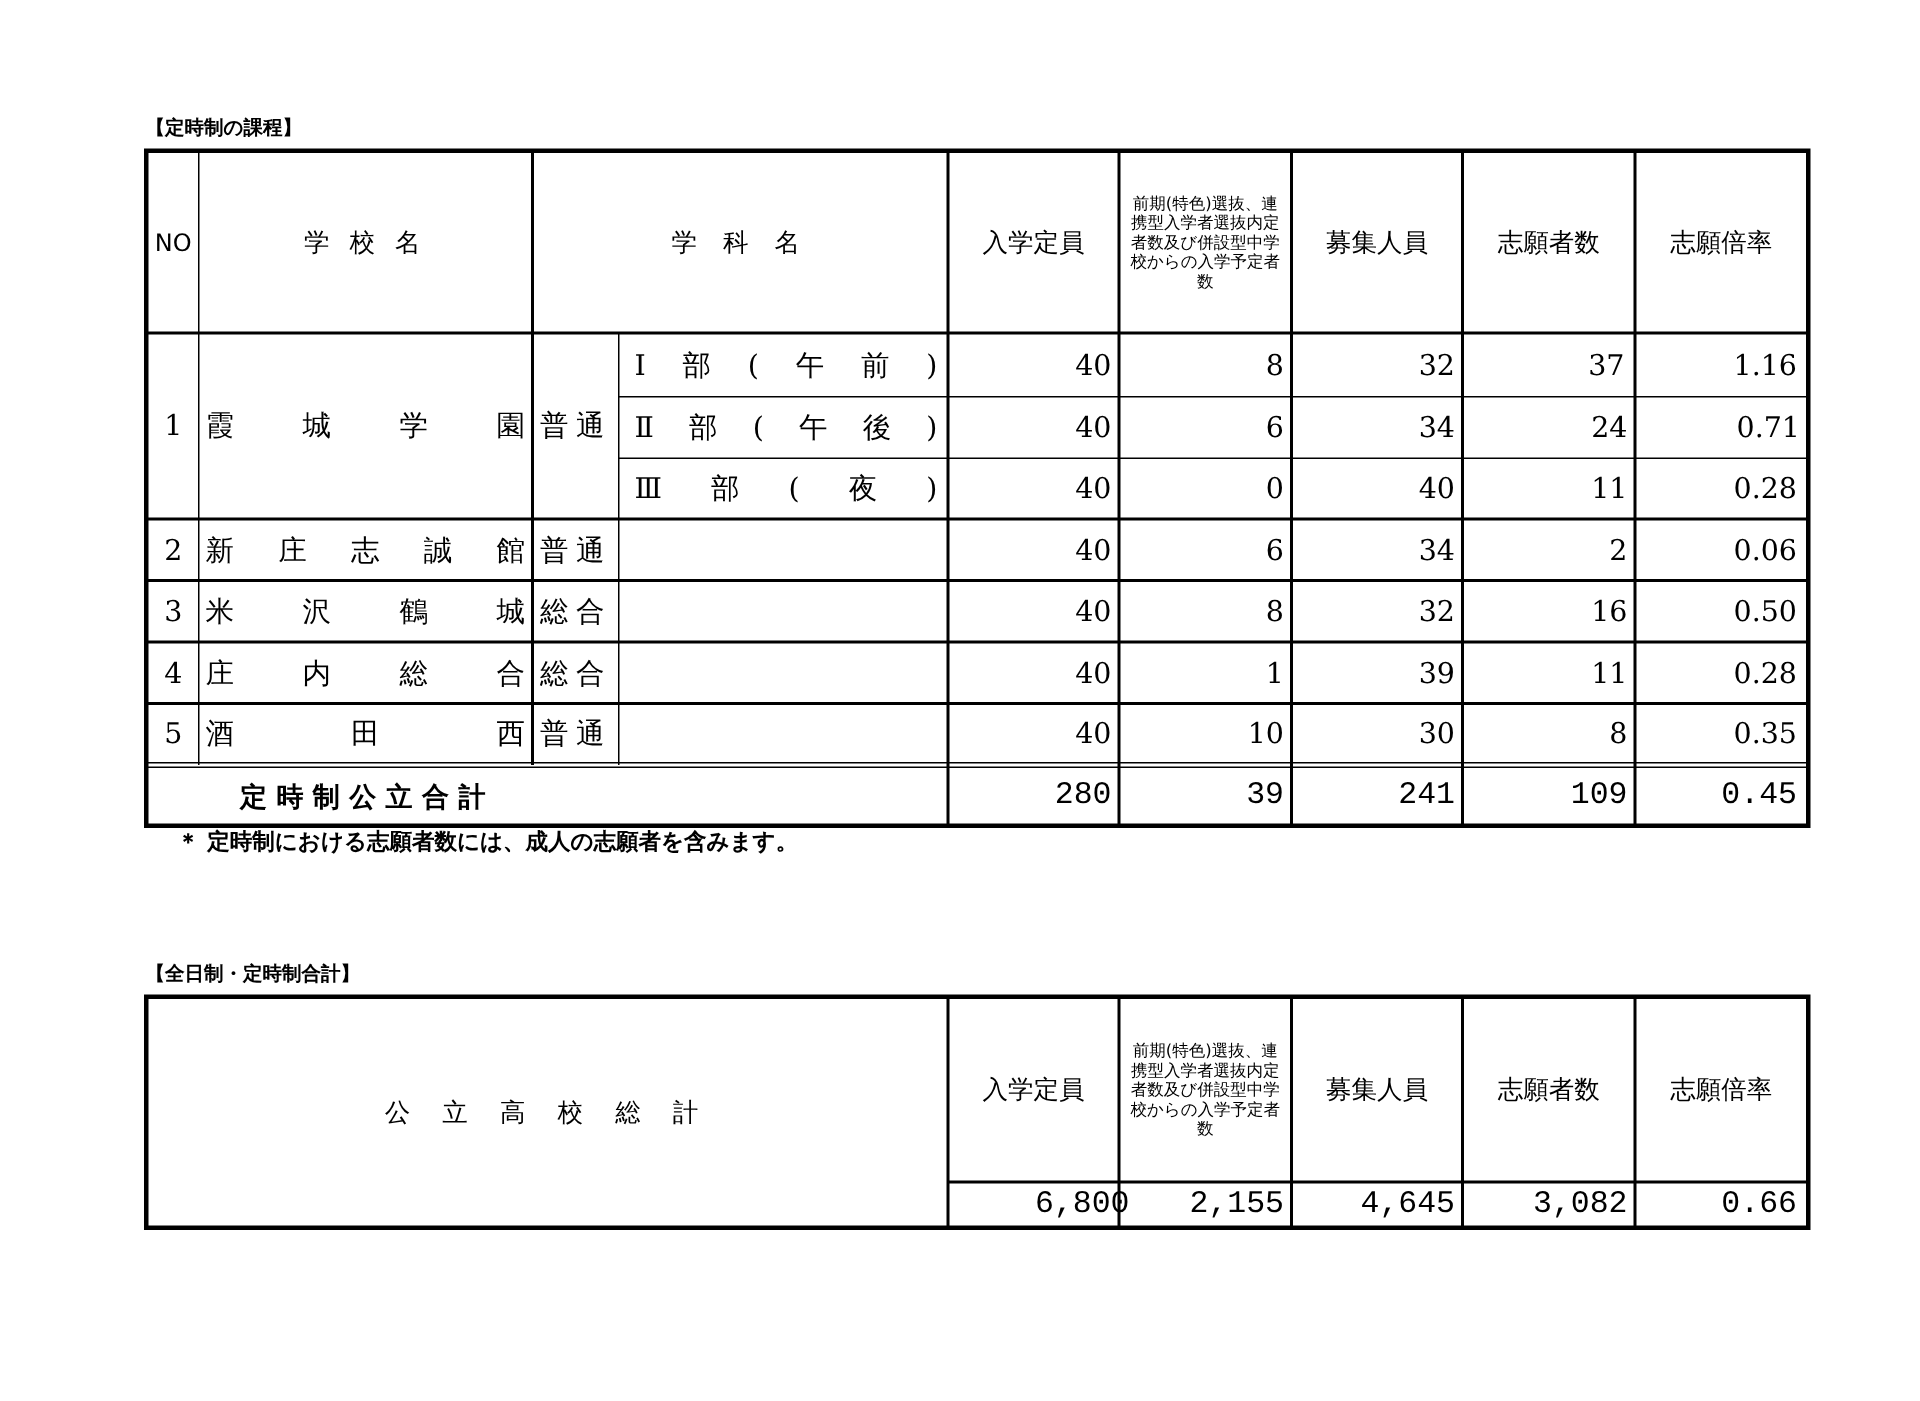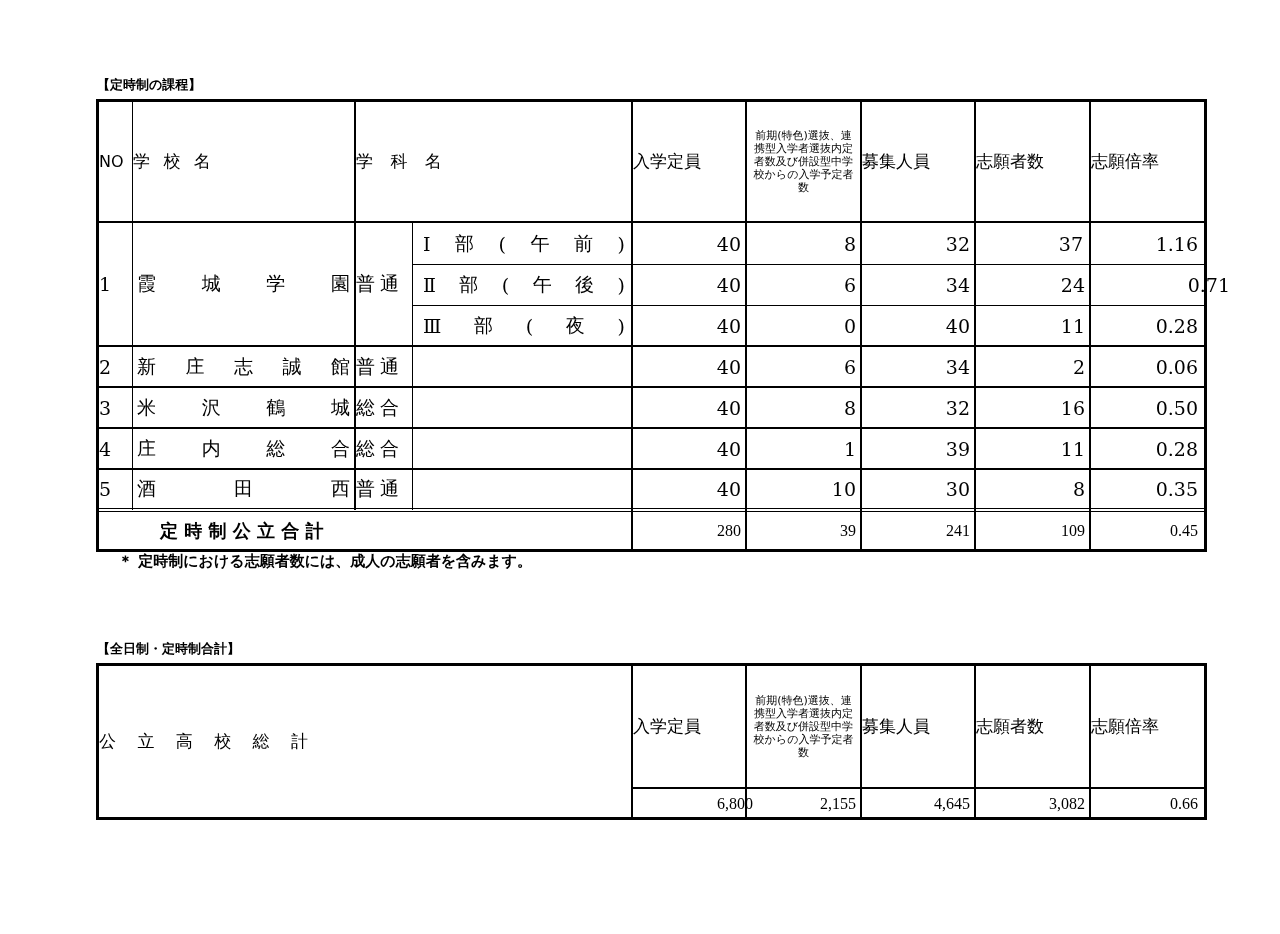--- a/index.html
+++ b/index.html
@@ -3,26 +3,26 @@
 <meta charset="utf-8">
 <style>
   html, body { margin:0; padding:0; background:#ffffff; }
   body { width:1280px; height:934px; position:relative; overflow:hidden; color:#000;
          font-family:"DejaVu Sans", "Liberation Sans", sans-serif; }
   .section-title { position:absolute; left:97px; font-size:13px; font-weight:bold; letter-spacing:0px; }
   .box { position:absolute; box-sizing:border-box; }
   .hl { position:absolute; background:#000; }
   .vl { position:absolute; background:#000; }
   .cell { position:absolute; display:flex; align-items:center; box-sizing:border-box; white-space:nowrap; }
-  .c { justify-content:flex-start; }
+  .c { justify-content:center; }
   .r { justify-content:flex-end; padding-right:4px; }
   .hdr { font-size:17px; font-family:"DejaVu Sans", sans-serif; }
   .hdr-small { font-size:11px; line-height:13px; text-align:center; white-space:normal; font-family:"DejaVu Sans", sans-serif; }
   .serif { font-family:"DejaVu Serif", "Liberation Serif", serif; font-size:19px; }
-  .bold-num { font-family:Liberation Serif, serif; font-size:16px; }
+  .bold-num { font-family:Liberation Mono, monospace; font-size:21px; }
   .school { justify-content:space-between; padding:0 4px; }
   .dept-sub { justify-content:space-between; padding:0 6px 0 10px; }
   .note { position:absolute; font-size:15px; font-family:"DejaVu Sans", sans-serif; }
 </style>
 </head>
 <body>
 
 <div class="section-title" style="top:76px;">【定時制の課程】</div>
 
 <div>
@@ -95,21 +95,21 @@
   <div class="cell r serif" style="left:633px;top:223px;width:112px;height:41px;">40</div>
   <div class="cell r serif" style="left:747px;top:223px;width:113px;height:41px;">8</div>
   <div class="cell r serif" style="left:862px;top:223px;width:112px;height:41px;">32</div>
   <div class="cell r serif" style="left:976px;top:223px;width:111px;height:41px;">37</div>
   <div class="cell r serif" style="left:1091px;top:223px;width:113px;height:41px;padding-right:6px;">1.16</div>
 
   <div class="cell r serif" style="left:633px;top:265px;width:112px;height:40px;">40</div>
   <div class="cell r serif" style="left:747px;top:265px;width:113px;height:40px;">6</div>
   <div class="cell r serif" style="left:862px;top:265px;width:112px;height:40px;">34</div>
   <div class="cell r serif" style="left:976px;top:265px;width:113px;height:40px;">24</div>
-  <div class="cell r serif" style="left:1121px;top:265px;width:113px;height:40px;padding-right:4px;">0.71</div>
+  <div class="cell r serif" style="left:1091px;top:265px;width:113px;height:40px;padding-right:4px;">0.71</div>
 
   <div class="cell r serif" style="left:633px;top:306px;width:112px;height:39px;">40</div>
   <div class="cell r serif" style="left:747px;top:306px;width:113px;height:39px;">0</div>
   <div class="cell r serif" style="left:862px;top:306px;width:112px;height:39px;">40</div>
   <div class="cell r serif" style="left:976px;top:306px;width:113px;height:39px;">11</div>
   <div class="cell r serif" style="left:1091px;top:306px;width:113px;height:39px;padding-right:6px;">0.28</div>
 
   <div class="cell c serif" style="left:99px;top:347px;width:33px;height:39px;">2</div>
   <div class="cell school serif" style="left:133px;top:347px;width:221px;height:39px;">
     <span>新</span>

